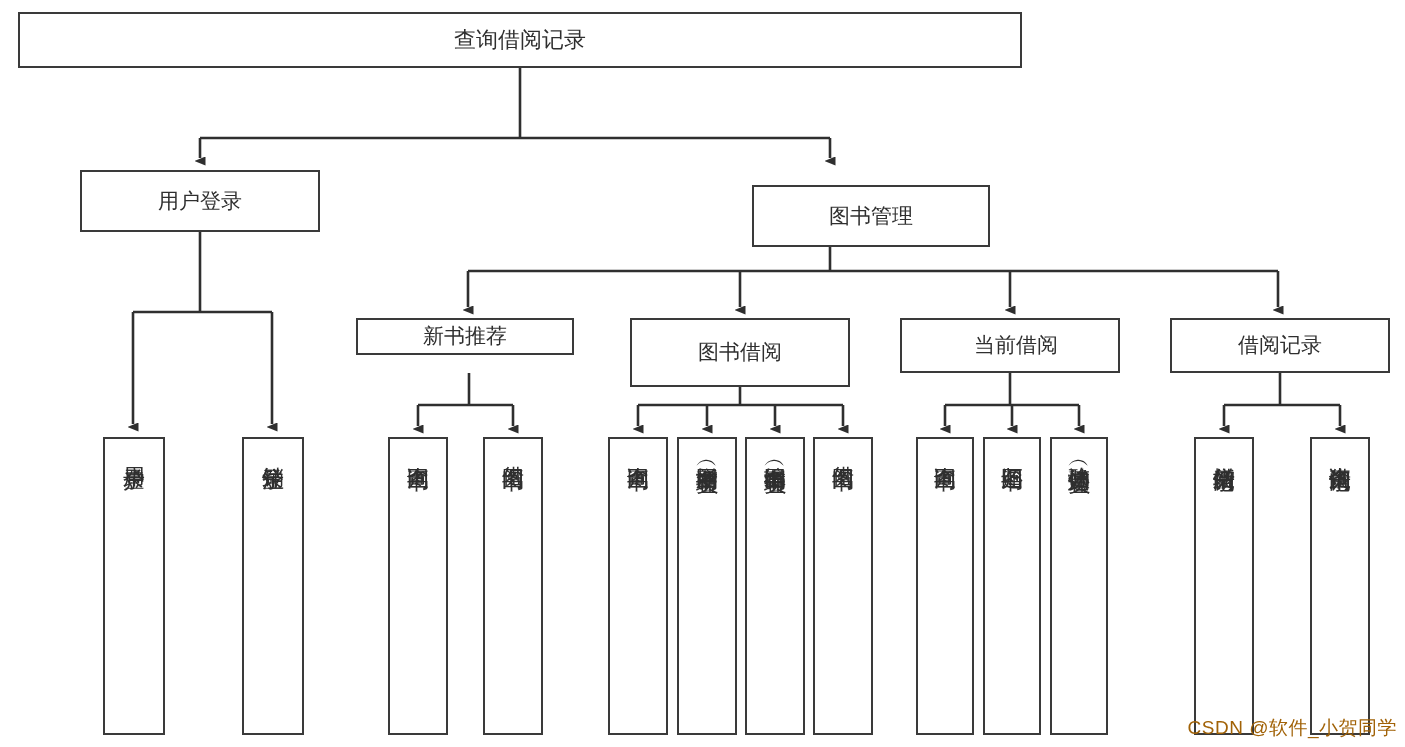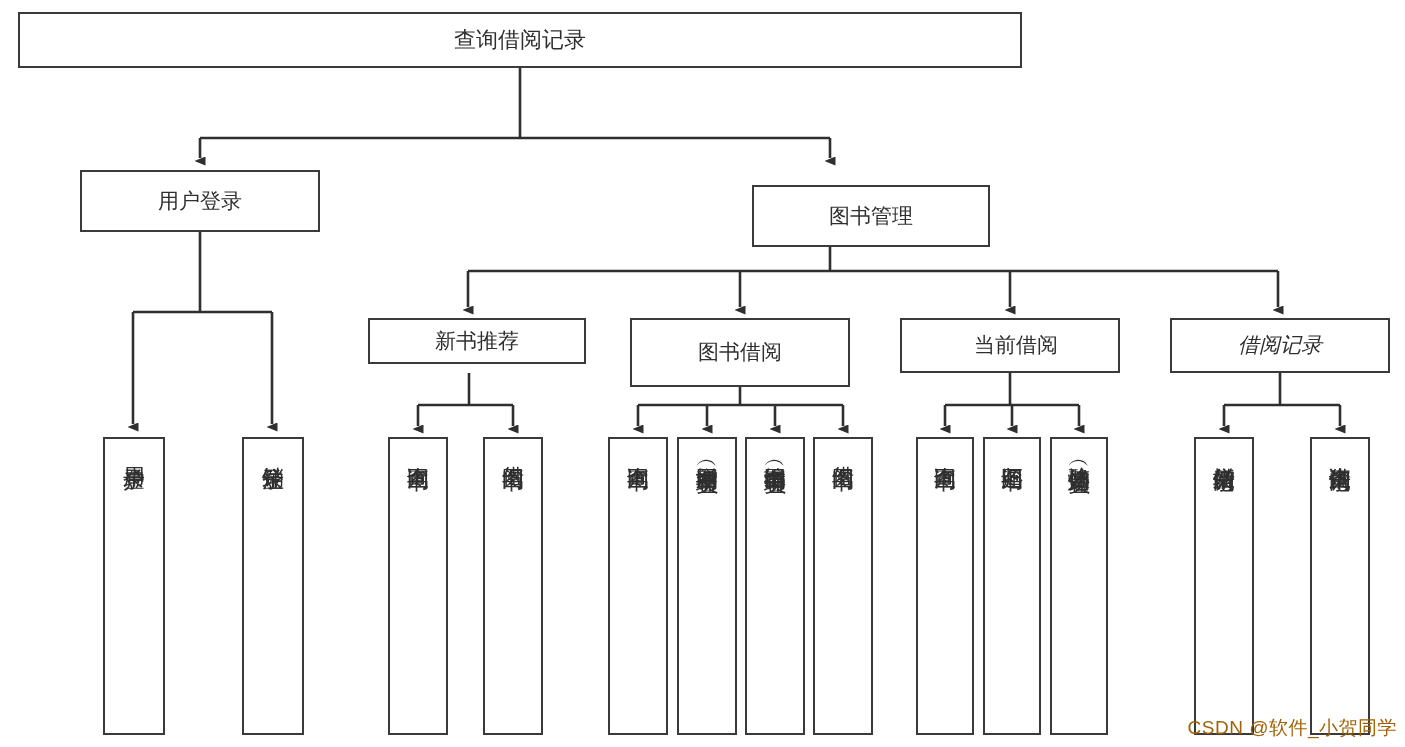--- a/index.html
+++ b/index.html
@@ -129,30 +129,30 @@
     <span>查询借阅记录</span>
   </div>
 
   <div class="node h-label" style="left:80px; top:170px; width:240px; height:62px;">
     <span>用户登录</span>
   </div>
   <div class="node h-label" style="left:752px; top:170px; width:238px; height:62px;margin-top:15px;">
     <span>图书管理</span>
   </div>
 
-  <div class="node h-label" style="left:368px; top:318px; width:218px; height:46px;">
+  <div class="node h-label" style="left:356px; top:318px; width:218px; height:37px;">
     <span>新书推荐</span>
   </div>
   <div class="node h-label" style="left:630px; top:318px; width:220px; height:69px;">
     <span>图书借阅</span>
   </div>
   <div class="node h-label" style="left:900px; top:318px; width:220px; height:55px;padding-left:12px;">
     <span>当前借阅</span>
   </div>
-  <div class="node h-label" style="left:1170px; top:318px; width:220px; height:55px;font-style:italic;">
+  <div class="node h-label" style="left:1170px; top:318px; width:220px; height:55px;">
     <span>借阅记录</span>
   </div>
 
   <div class="node leaf" style="left:103px; top:437px; width:62px; height:298px;">
     <span class="vtext">用户登录</span>
   </div>
   <div class="node leaf" style="left:242px; top:437px; width:62px; height:298px;">
     <span class="vtext">注销登录</span>
   </div>
 

